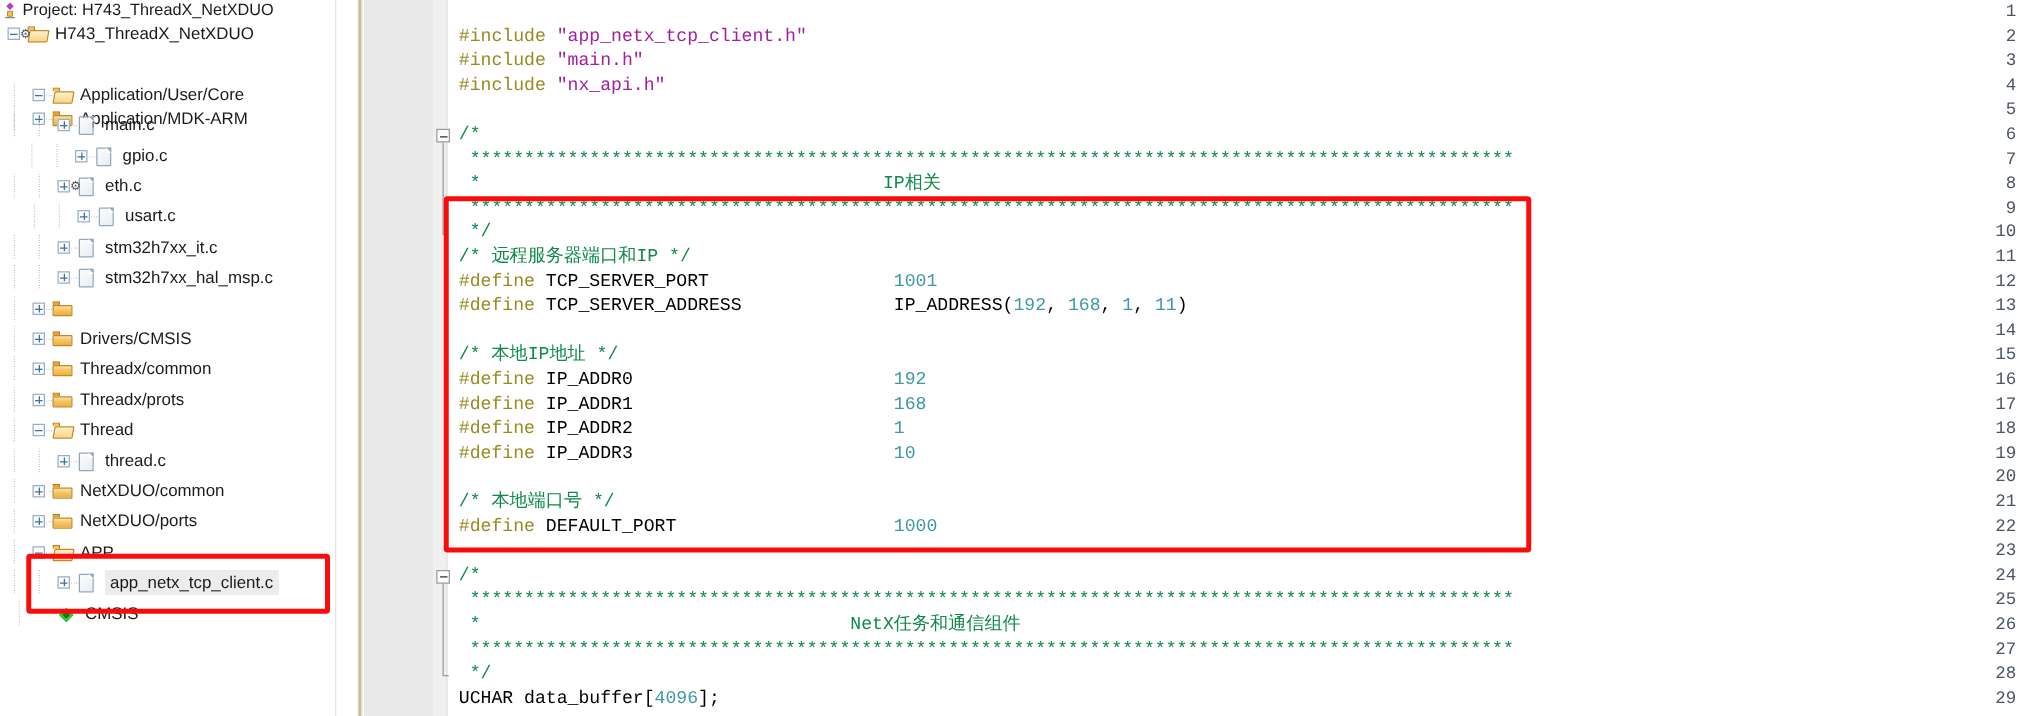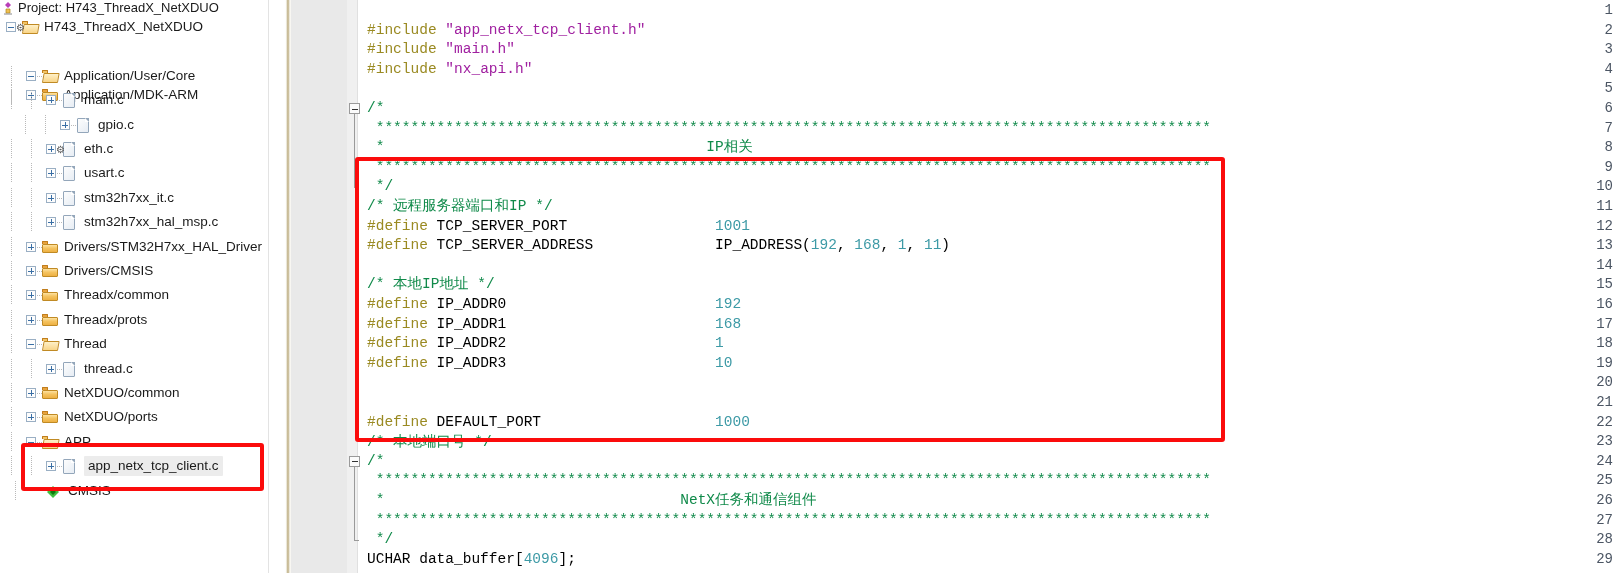--- a/index.html
+++ b/index.html
@@ -271,21 +271,21 @@
           <div class="dotline" style="left: 11px;"></div>
           <div class="dotline" style="left: 31px;"></div>
           <div class="expander plus" style="left: 46px;"></div>
           <div class="dotstub" style="left: 57px;"></div>
           <span class="ico" style="left: 62px;">
             <span class="fileic"></span>
             <span class="gear">⚙</span>
           </span>
           <span class="tlabel" style="left: 84px;">eth.c</span>
         </div>
-        <div class="tnode" style="left: 0px; top: 163px; width: 268px; padding-left: 39px;">
+        <div class="tnode" style="left: 16px; top: 163px; width: 268px; padding-left: 39px;">
           <div class="dotline" style="left: 11px;"></div>
           <div class="dotline" style="left: 31px;"></div>
           <div class="expander plus" style="left: 46px;"></div>
           <div class="dotstub" style="left: 57px;"></div>
           <span class="ico" style="left: 62px;">
             <span class="fileic"></span>
           </span>
           <span class="tlabel" style="left: 84px;">usart.c</span>
         </div>
         <div class="tnode" style="left: 0px; top: 188px; width: 268px;">
@@ -311,21 +311,20 @@
         <div class="tnode" style="left: 0px; top: 237px; width: 268px;">
           <div class="dotline" style="left: 11px;"></div>
           <div class="expander plus" style="left: 26px;"></div>
           <div class="dotstub" style="left: 37px;"></div>
           <span class="ico" style="left: 42px;">
             <span class="folder">
               <span class="tab"></span>
               <span class="body"></span>
             </span>
           </span>
-          <span class="tlabel" style="left: 64px;">Drivers/STM32H7xx_HAL_Driver</span>
         </div>
         <div class="tnode" style="left: 0px; top: 261px; width: 268px;">
           <div class="dotline" style="left: 11px;"></div>
           <div class="expander plus" style="left: 26px;"></div>
           <div class="dotstub" style="left: 37px;"></div>
           <span class="ico" style="left: 42px;">
             <span class="folder">
               <span class="tab"></span>
               <span class="body"></span>
             </span>
@@ -498,21 +497,21 @@
         <div class="codeline" style="top: 197px;"><span class="t-cmt">/* 远程服务器端口和IP */</span></div>
         <div class="codeline" style="top: 216.6px;"><span class="t-pre">#define</span><span class="t-plain"> TCP_SERVER_PORT                 </span><span class="t-num">1001</span></div>
         <div class="codeline" style="top: 236.2px;"><span class="t-pre">#define</span><span class="t-plain"> TCP_SERVER_ADDRESS              IP_ADDRESS(</span><span class="t-num">192</span><span class="t-plain">, </span><span class="t-num">168</span><span class="t-plain">, </span><span class="t-num">1</span><span class="t-plain">, </span><span class="t-num">11</span><span class="t-plain">)</span></div>
         <div class="codeline" style="top: 255.8px;"></div>
         <div class="codeline" style="top: 275.4px;"><span class="t-cmt">/* 本地IP地址 */</span></div>
         <div class="codeline" style="top: 295px;"><span class="t-pre">#define</span><span class="t-plain"> IP_ADDR0                        </span><span class="t-num">192</span></div>
         <div class="codeline" style="top: 314.6px;"><span class="t-pre">#define</span><span class="t-plain"> IP_ADDR1                        </span><span class="t-num">168</span></div>
         <div class="codeline" style="top: 334.2px;"><span class="t-pre">#define</span><span class="t-plain"> IP_ADDR2                        </span><span class="t-num">1</span></div>
         <div class="codeline" style="top: 353.8px;"><span class="t-pre">#define</span><span class="t-plain"> IP_ADDR3                        </span><span class="t-num">10</span></div>
         <div class="codeline" style="top: 373.4px;"></div>
-        <div class="codeline" style="top: 393px; margin-top: 40px;"><span class="t-cmt">/* 本地端口号 */</span></div>
+        <div class="codeline" style="top: 393px;"><span class="t-cmt">/* 本地端口号 */</span></div>
         <div class="codeline" style="top: 412.6px;"><span class="t-pre">#define</span><span class="t-plain"> DEFAULT_PORT                    </span><span class="t-num">1000</span></div>
         <div class="codeline" style="top: 432.2px;"></div>
         <div class="codeline" style="top: 451.8px;"><span class="t-cmt">/*</span></div>
         <div class="codeline" style="top: 471.4px;"><span class="t-cmt"> ************************************************************************************************</span></div>
         <div class="codeline" style="top: 491px;"><span class="t-cmt"> *                                  NetX任务和通信组件</span></div>
         <div class="codeline" style="top: 510.6px;"><span class="t-cmt"> ************************************************************************************************</span></div>
         <div class="codeline" style="top: 530.2px;"><span class="t-cmt"> */</span></div>
         <div class="codeline" style="top: 549.8px;"><span class="t-plain">UCHAR data_buffer[</span><span class="t-num">4096</span><span class="t-plain">];</span></div>
       </div>
   </div>

